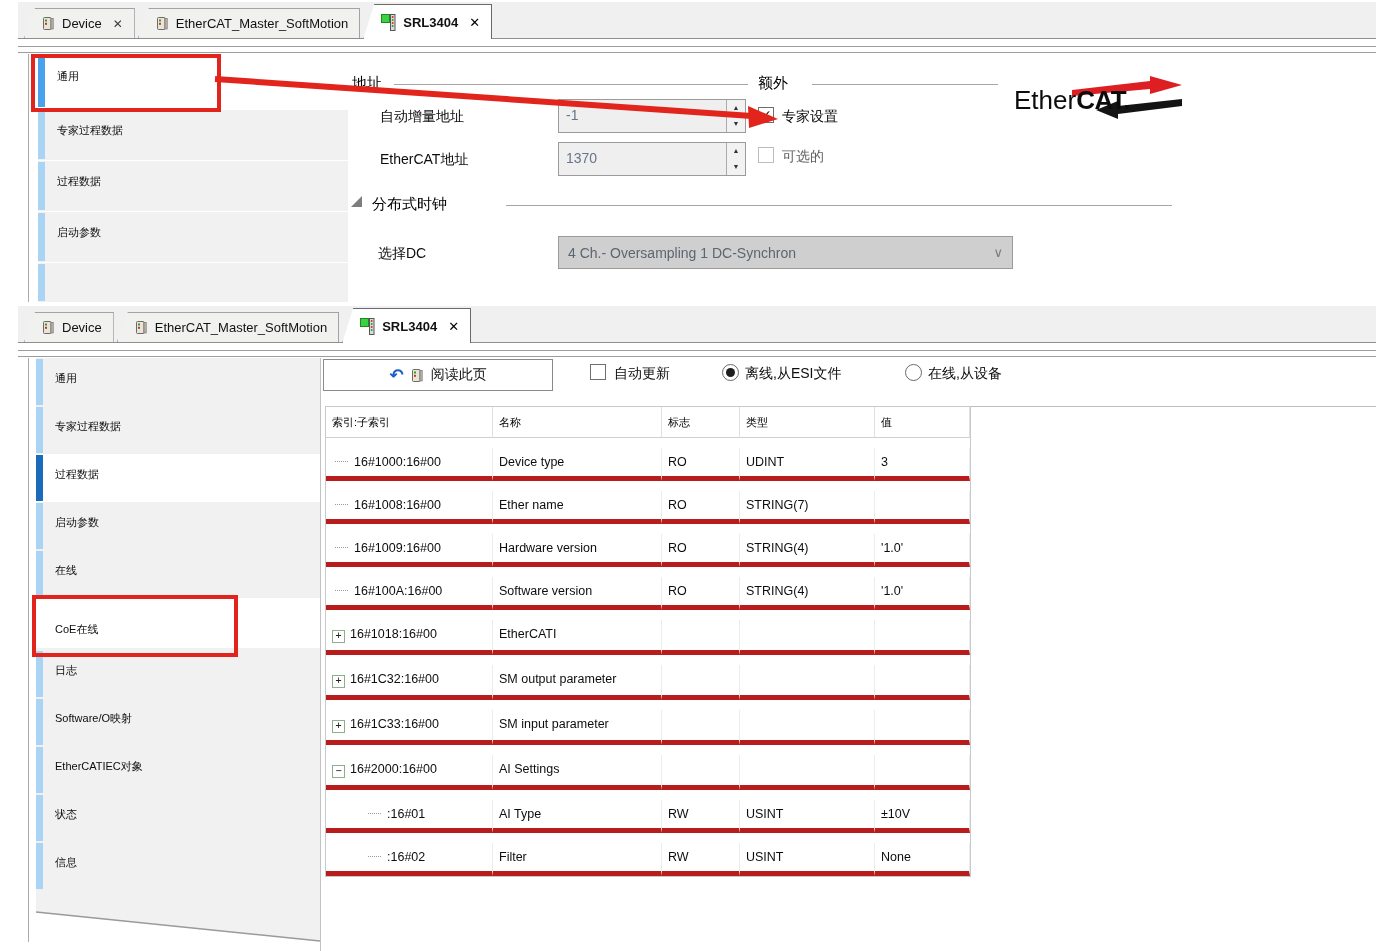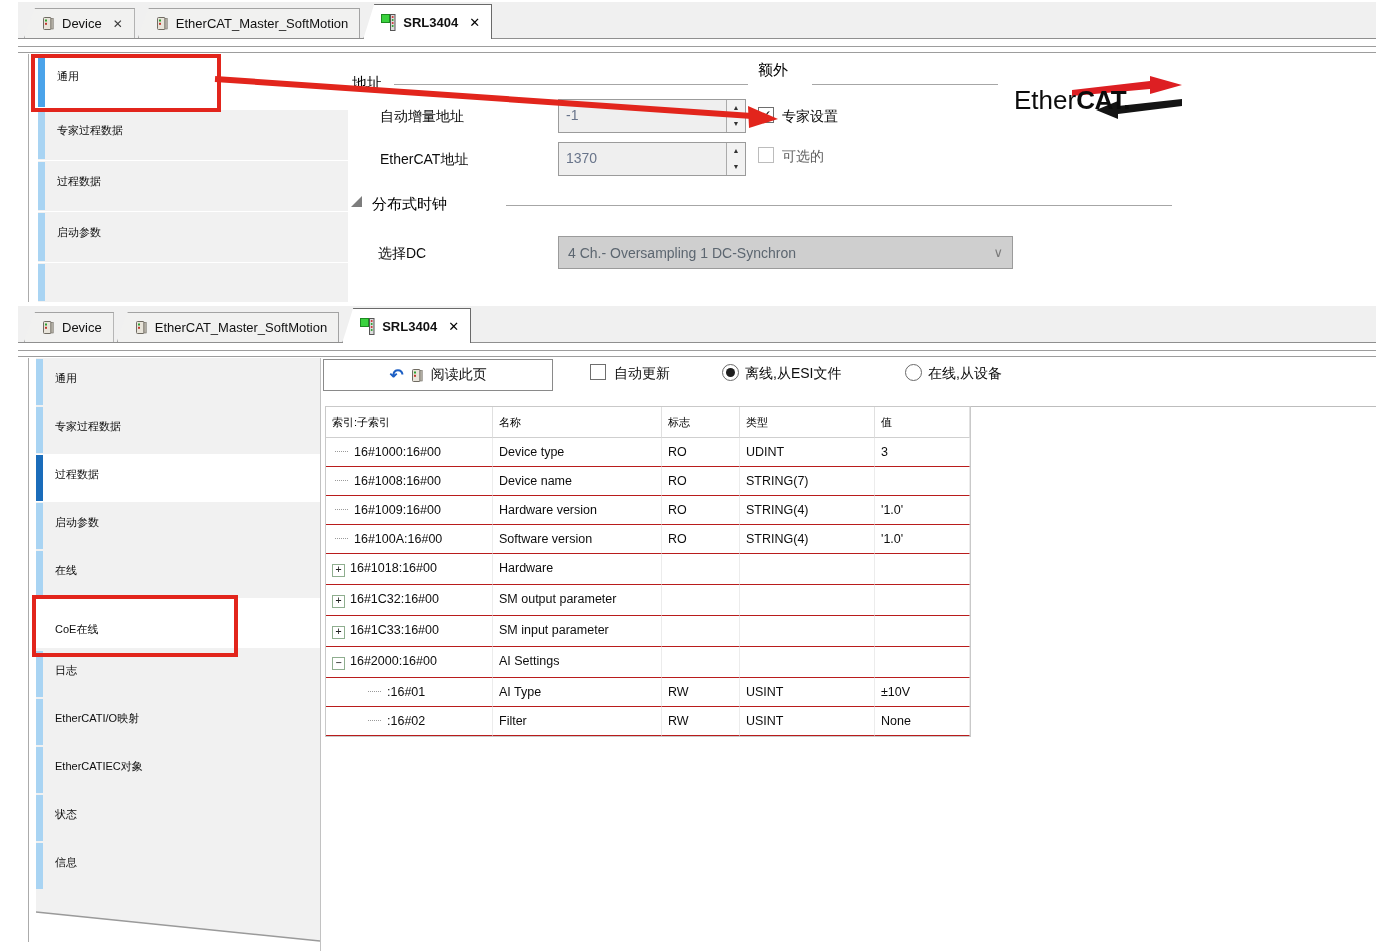--- a/index.html
+++ b/index.html
@@ -59,22 +59,22 @@
            border:1px solid #8a8a8a;display:flex;align-items:center;justify-content:center;gap:7px;
            font-size:14px;box-sizing:border-box;cursor:default;}
   .arrowglyph{color:#1d5fc4;font-weight:bold;font-size:17px;line-height:1;}
 
   
   .coe-table{position:absolute;left:325px;top:406px;width:646px;border:1px solid #c9c9c9;
              font-size:12.5px;background:#fff;box-sizing:border-box;}
   .coe-table .tr{display:grid;grid-template-columns:167px 169px 78px 135px 95px;}
   .coe-table .th{padding:8px 6px 7px 6px;font-size:11px;color:#000;
                  border-right:1px solid #e0e0e0;border-bottom:1px solid #cfcfcf;white-space:nowrap;overflow:hidden;}
-  .coe-table .td{padding:7px 6px;border-right:1px solid #ececec;border-bottom:1px solid #b91c1c;
-                 white-space:nowrap;overflow:hidden;color:#0d0d0d;}
+  .coe-table .td{padding:7px 6px;border-right:1px solid #ececec;border-bottom:5px solid #b91c1c;
+                 white-space:nowrap;overflow:hidden;color:#0d0d0d;margin-top:10px;}
   .dots{display:inline-block;width:13px;height:1px;border-top:1px dotted #9a9a9a;vertical-align:3px;margin:0 6px 0 3px;}
   .tr.child .dots{margin-left:36px;}
   .expbox{display:inline-block;width:11px;height:11px;line-height:9px;text-align:center;border:1px solid #8fae8f;
           background:#fff;font-size:10px;font-family:"DejaVu Sans Mono",monospace;margin:0 5px 0 0;vertical-align:-1px;color:#222;}
 
   
   .annot{position:absolute;border:4px solid #e2251c;z-index:41;background:transparent;}
   svg.overlay{position:absolute;left:0;top:0;z-index:40;pointer-events:none;}
 </style>
 </head>
@@ -151,21 +151,21 @@
   </div>
   <div class="field-label" style="left:380px;top:151px;">EtherCAT地址</div>
   <div class="spininput" style="left:558px;top:142px;">
     <span class="val">1370</span>
     <span class="spinbtns">
         <span>▲</span>
         <span>▼</span>
       </span>
   </div>
 
-  <div class="group-label" style="left:758px;top:61px;">额外</div>
+  <div class="group-label" style="left:758px;top:74px;">额外</div>
   <div class="rule" style="left:812px;top:84px;width:186px;"></div>
   <div class="checkbox" style="left:758px;top:107px;"><span>✓</span></div>
   <div class="lbl" style="left:782px;top:108px;">专家设置</div>
   <div class="checkbox disabled" style="left:758px;top:147px;"></div>
   <div class="lbl" style="left:782px;top:148px;color:#5f5f5f;">可选的</div>
 
   <div class="eclogo">
     <span class="txt"><span>Ether</span><span class="ec-cat">CAT.</span></span>
     <svg width="178" height="48">
       <polygon points="58,16 136,7 136,2 168,11 136,20 136,15 58,22" fill="#dd1f23"></polygon>
@@ -244,21 +244,21 @@
   <div class="side-item sel" style="left:36px;top:598px;width:284px;height:50px;align-items:center;">
     <span class="strip"></span>
     <span class="side-label">CoE在线</span>
   </div>
   <div class="side-item" style="left:36px;top:650px;width:272px;height:48px;">
     <span class="strip"></span>
     <span class="side-label">日志</span>
   </div>
   <div class="side-item" style="left:36px;top:698px;width:272px;height:48px;">
     <span class="strip"></span>
-    <span class="side-label">EtherCATI/O映射</span>
+    <span class="side-label">Software/O映射</span>
   </div>
   <div class="side-item" style="left:36px;top:746px;width:272px;height:48px;">
     <span class="strip"></span>
     <span class="side-label">EtherCATIEC对象</span>
   </div>
   <div class="side-item" style="left:36px;top:794px;width:272px;height:48px;">
     <span class="strip"></span>
     <span class="side-label">状态</span>
   </div>
   <div class="side-item" style="left:36px;top:842px;width:272px;height:48px;">
@@ -297,42 +297,42 @@
     </div>
     <div class="tr leaf">
       <div class="td"><span class="dots"></span><span>16#1000:16#00</span></div>
       <div class="td">Device type</div>
       <div class="td">RO</div>
       <div class="td">UDINT</div>
       <div class="td">3</div>
     </div>
     <div class="tr leaf">
       <div class="td"><span class="dots"></span><span>16#1008:16#00</span></div>
-      <div class="td">Device name</div>
+      <div class="td">Ether name</div>
       <div class="td">RO</div>
       <div class="td">STRING(7)</div>
       <div class="td"></div>
     </div>
     <div class="tr leaf">
       <div class="td"><span class="dots"></span><span>16#1009:16#00</span></div>
       <div class="td">Hardware version</div>
       <div class="td">RO</div>
       <div class="td">STRING(4)</div>
       <div class="td">'1.0'</div>
     </div>
     <div class="tr leaf">
       <div class="td"><span class="dots"></span><span>16#100A:16#00</span></div>
       <div class="td">Software version</div>
       <div class="td">RO</div>
       <div class="td">STRING(4)</div>
       <div class="td">'1.0'</div>
     </div>
     <div class="tr">
       <div class="td"><span class="expbox">+</span><span>16#1018:16#00</span></div>
-      <div class="td">Hardware</div>
+      <div class="td">EtherCATI</div>
       <div class="td"></div>
       <div class="td"></div>
       <div class="td"></div>
     </div>
     <div class="tr">
       <div class="td"><span class="expbox">+</span><span>16#1C32:16#00</span></div>
       <div class="td">SM output parameter</div>
       <div class="td"></div>
       <div class="td"></div>
       <div class="td"></div>

